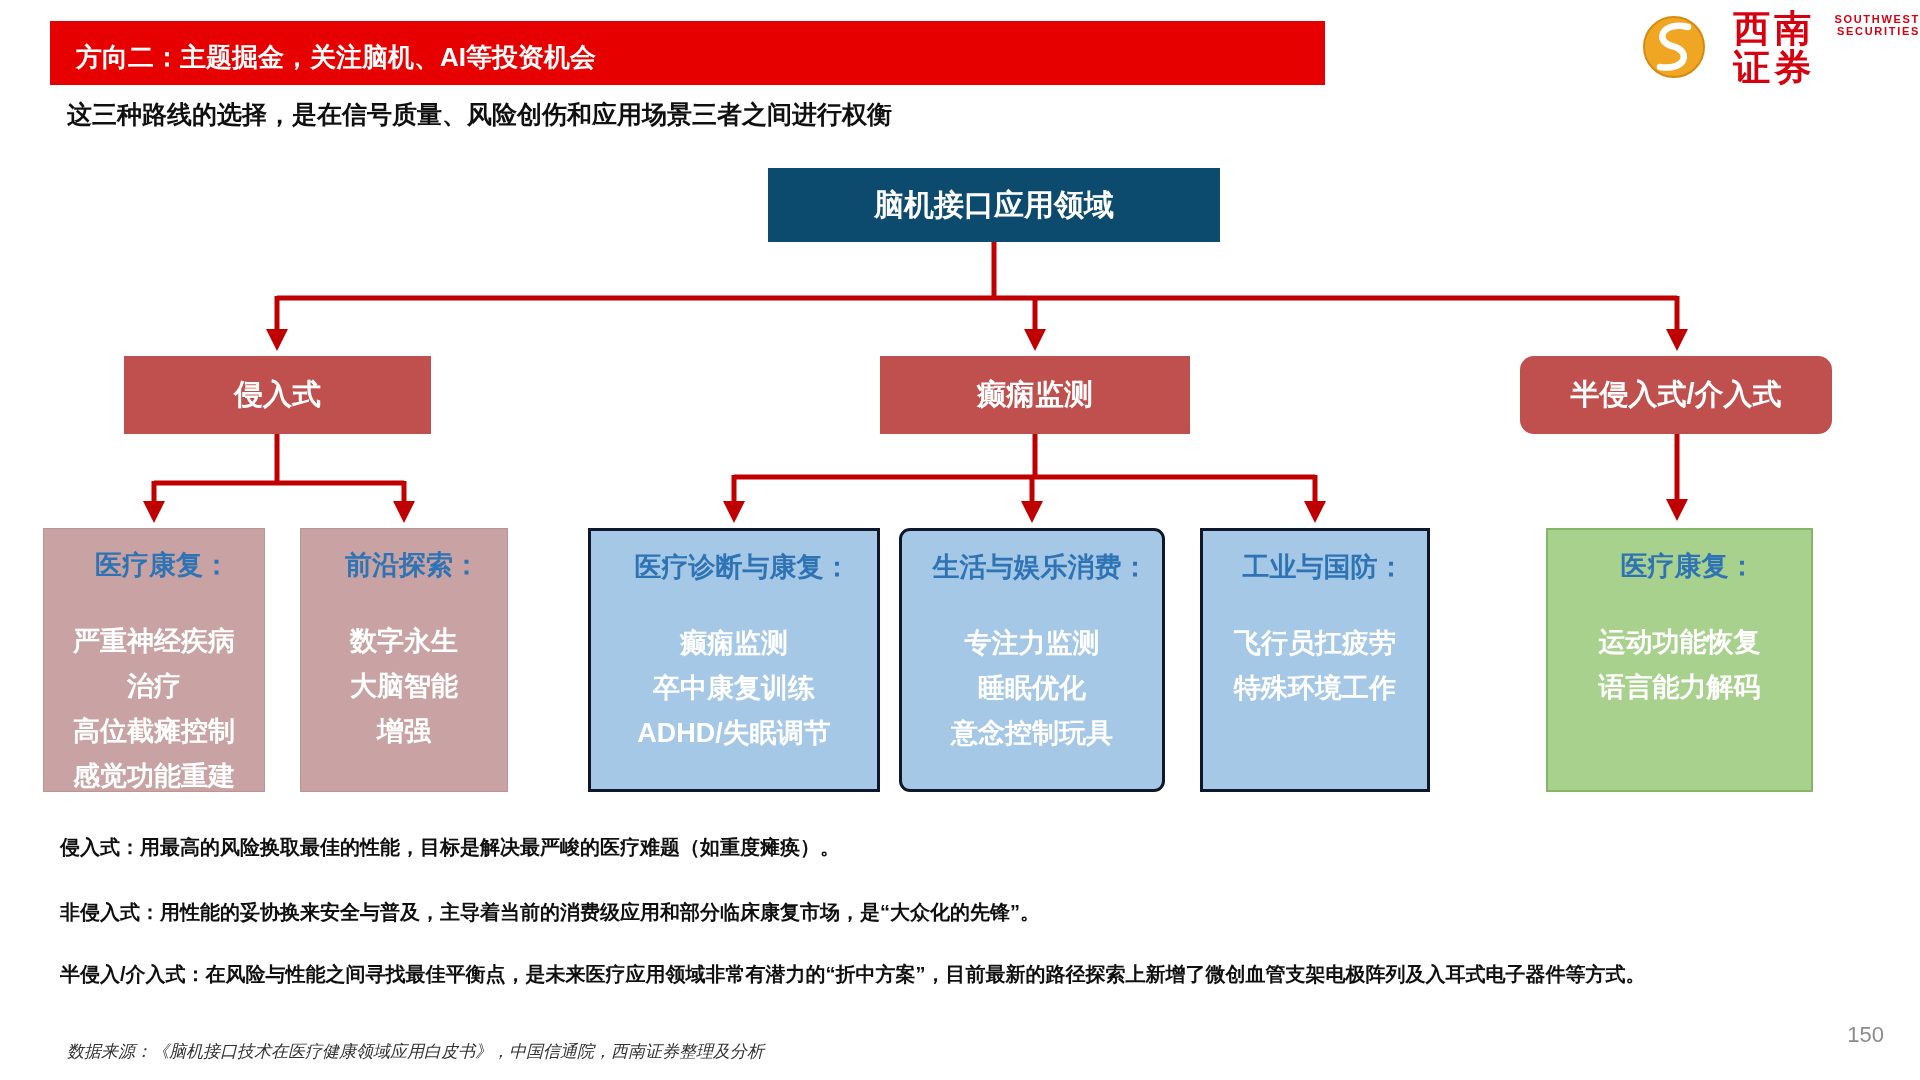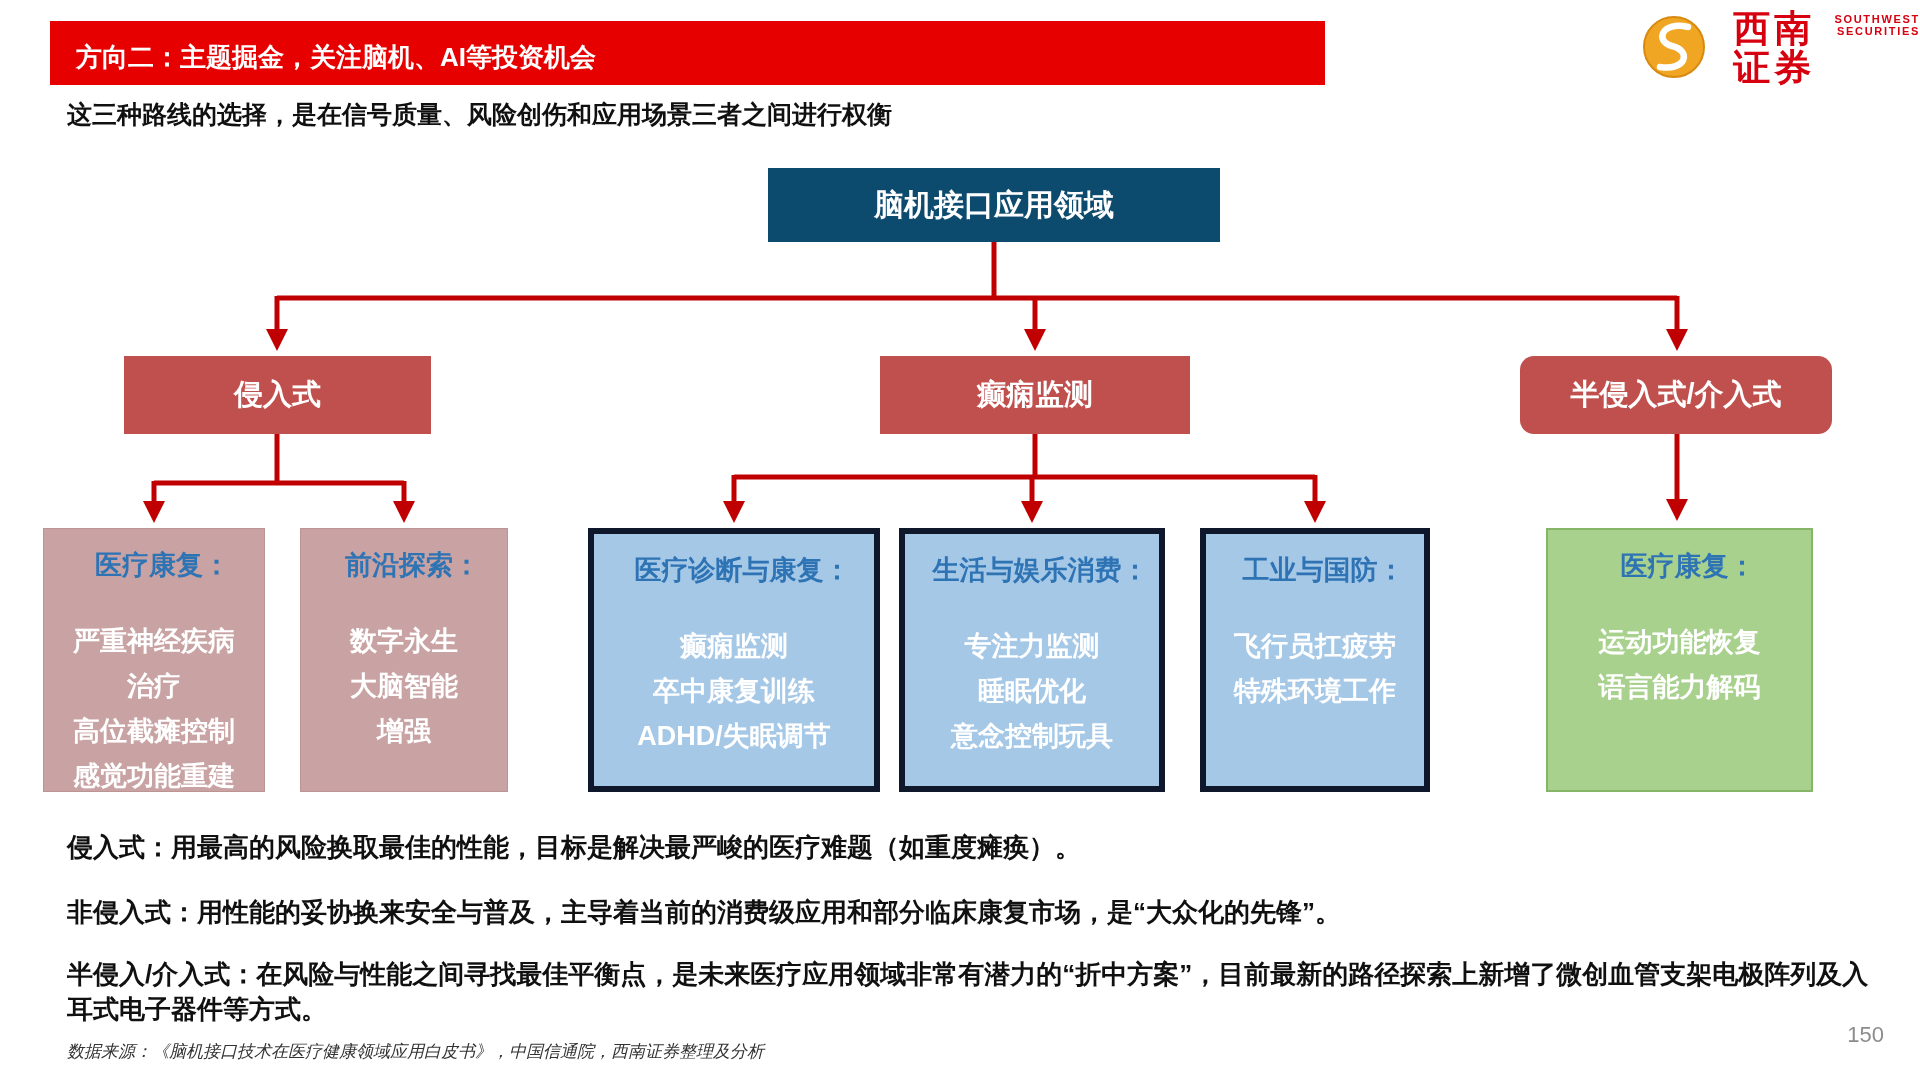--- a/index.html
+++ b/index.html
@@ -20,26 +20,26 @@
   .cl{stroke:#C00000;stroke-width:5;fill:none;}
   .rootbox{position:absolute;left:768px;top:168px;width:452px;height:74px;background:#0c4a6e;
            color:#fff;font-size:30px;font-weight:bold;display:flex;align-items:center;justify-content:center;}
   .branch{position:absolute;top:356px;height:78px;background:#C0504D;color:#fff;font-size:29px;
           font-weight:bold;display:flex;align-items:center;justify-content:center;}
   #b1{left:124px;width:307px;} #b2{left:880px;width:310px;} #b3{left:1520px;width:312px;border-radius:14px;}
   .leaf{position:absolute;top:528px;height:264px;box-sizing:border-box;text-align:center;padding-top:18px;}
   .leaf-h{font-size:27px;font-weight:bold;color:#2E74B5;margin-left:17px;}
   .leaf-b{margin-top:36px;font-size:27px;font-weight:bold;color:#ffffff;line-height:45px;white-space:pre-line;}
   .pink{background:#C9A3A3;border:1px solid #BD9494;}
-  .blue{background:#A6C8E7;border:6px solid #0f172a;}
+  .blue{background:#A6C8E7;border:3px solid #0f172a;}
   .green{background:#A9D18E;border:2px solid #85B566;}
   #l1{left:43px;width:222px;} #l2{left:300px;width:208px;} #l3{left:588px;width:292px;}
-  #l4{left:899px;width:266px;} #l5{left:1200px;width:230px;} #l6{left:1546px;width:267px;}
+  #l4{left:899px;width:266px;border-radius:11px;} #l5{left:1200px;width:230px;} #l6{left:1546px;width:267px;}
   
-  .note{position:absolute;left:67px;width:1815px;font-size:26px;font-weight:bold;color:#101010;line-height:35px;}
+  .note{position:absolute;left:60px;width:1815px;font-size:20px;font-weight:bold;color:#101010;line-height:35px;}
   #n1{top:830px;} #n2{top:895px;} #n3{top:957px;}
   .source{position:absolute;left:67px;top:1040px;font-size:17px;font-style:italic;color:#333;}
   .page{position:absolute;right:36px;top:1022px;font-size:22px;color:#8C8C8C;}
 </style>
 </head>
 <body>
 
 <div class="slide">
 
   <div class="banner">

